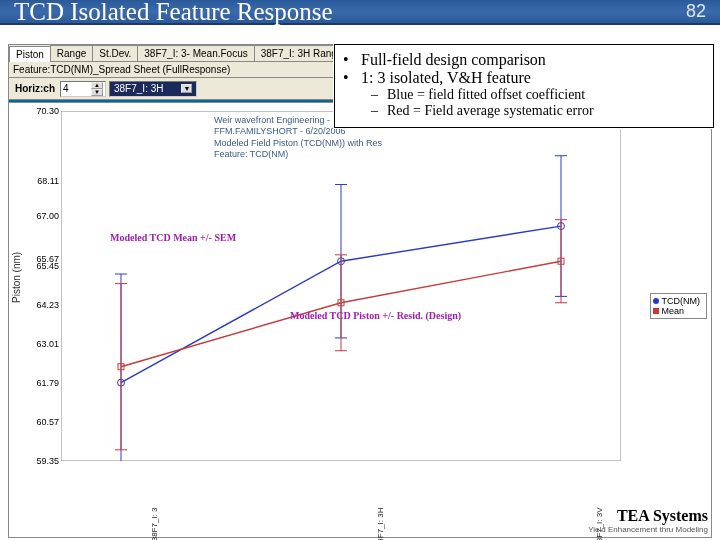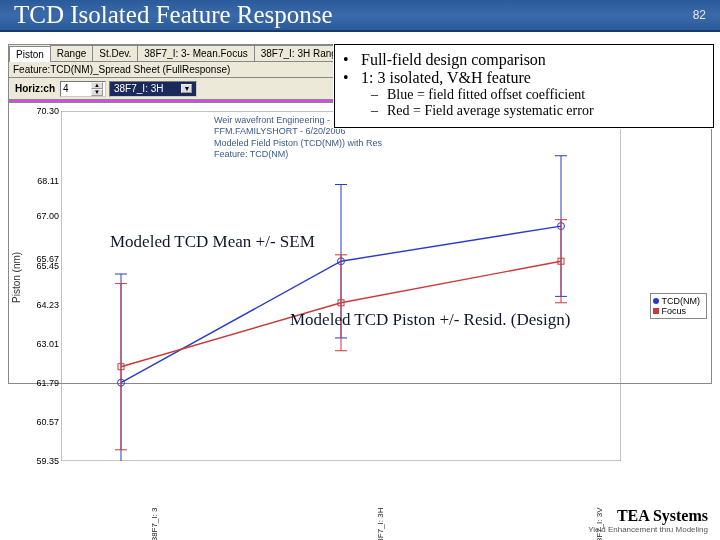--- a/index.html
+++ b/index.html
@@ -6,35 +6,35 @@
   body {
     width: 720px; height: 540px;
     font-family: Arial, sans-serif;
     background: #fff;
     position: relative;
     overflow: hidden;
   }
   .title-bar {
     background: linear-gradient(to bottom, #2a5a9a 0%, #3a6aaa 50%, #2a5a9a 100%);
     color: #fff;
-    height: 32px;
+    height: 25px;
     display: flex;
     align-items: center;
     justify-content: space-between;
     padding: 0 14px;
     border-bottom: 2px solid #1a3a6a;
   }
   .slide-title { font-family: "Times New Roman", serif; font-size: 25px; font-weight: 400; }
-  .page-num { font-size: 12px; color: #dfe6ef; }
+  .page-num { font-size: 18px; color: #dfe6ef; }
   .app-window {
     position: absolute;
     top: 44px; left: 8px;
-    width: 704px; height: 340px;
+    width: 704px; height: 494px;
     border: 1px solid #888;
-    background: #d946ef;
+    background: #0369a1;
   }
   .tabs {
     display: flex;
     font-size: 10px;
     background: #ece9d8;
     border-bottom: 1px solid #888;
     height: 17px;
   }
   .tab {
     padding: 2px 6px 1px 6px;
@@ -136,22 +136,22 @@
     box-shadow: 0 0 0 1px #fff;
   }
   .overlay-box ul { list-style: none; }
   .overlay-box .bul { display: flex; }
   .overlay-box .bul .b { width: 18px; }
   .overlay-box .sub { padding-left: 28px; font-size: 14px; display: flex; }
   .overlay-box .sub .d { width: 16px; }
   .annot {
     position: absolute;
     font-family: "Times New Roman", serif;
-    font-size: 17px; font-weight: normal;
-    color: #0f172a;
+    font-size: 10px; font-weight: bold;
+    color: #a21caf;
     white-space: nowrap;
     z-index: 5;
   }
   .footer {
     position: absolute;
     bottom: 6px; right: 12px;
     text-align: right;
     margin-left: 16px;
   }
   .footer .tea { font-family: "Times New Roman", serif; font-weight: bold; font-size: 16px; color: #000; }
@@ -249,21 +249,21 @@
         </div>
     </div>
 
     <div class="legend-right">
       <div>
           <span class="lg-sq" style="border-radius:50%;background:#2a3ac8"></span>
           <span>TCD(NM)</span>
         </div>
       <div>
           <span class="lg-sq" style="background:#c83a3a"></span>
-          <span>Focus</span>
+          <span>Mean</span>
         </div>
     </div>
   </div>
 </div>
 
 <div class="annot" style="top:232px; left:110px;">Modeled TCD Mean +/- SEM</div>
 <div class="annot" style="top:310px; left:290px;">Modeled TCD Piston +/- Resid. (Design)</div>
 
 <div class="overlay-box">
   <ul>

